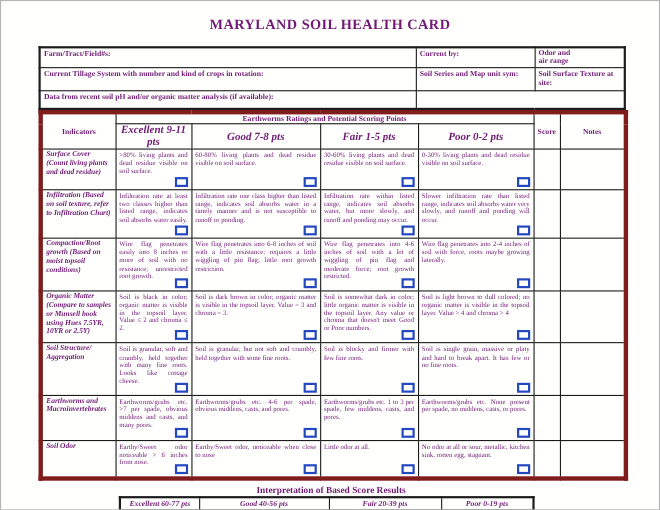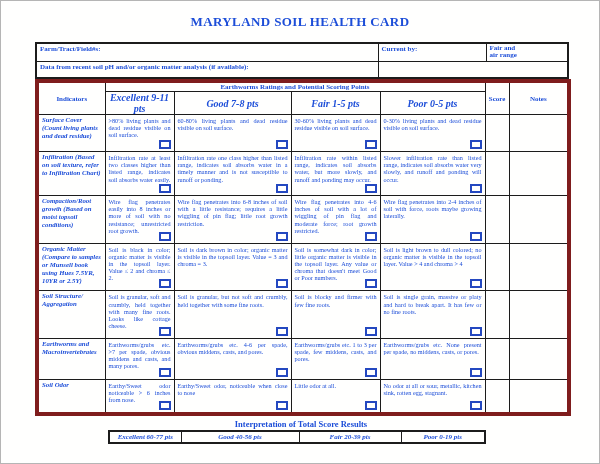--- a/index.html
+++ b/index.html
@@ -1,17 +1,17 @@
 <!DOCTYPE html>
 <html style="--cb-blue: #2448C0;"><head>
 <meta charset="utf-8">
 <style>
   html,body{margin:0;padding:0;background:#e8e8e8;}
   .page{position:relative;width:600px;height:464px;background:#fffffe;border:1px solid #b5b5b5;
-        box-sizing:border-box;font-family:"Liberation Serif",serif;color:#1d4ed8;overflow:hidden;}
+        box-sizing:border-box;font-family:"Liberation Serif",serif;color:#701a75;overflow:hidden;}
   .content{margin:0 34px;width:532px;}
   .title{margin:0;padding-top:13px;padding-bottom:12px;text-align:center;
          font-size:13px;font-weight:bold;letter-spacing:.4px;}
   table{border-collapse:collapse;table-layout:fixed;width:532px;}
   td{border:1px solid #1c1c1c;vertical-align:top;padding:1px 3px;box-sizing:border-box;
      overflow:hidden;}
   .info-table{border:2px solid #1c1c1c;}
   .info-table td{font-weight:bold;font-size:7px;line-height:1.15;}
   .info-r1{height:14px;}
   .info-r2{height:21px;}
@@ -50,22 +50,33 @@
         </colgroup>
       <tbody>
           <tr class="info-r1">
         <td>
           <span>Farm/Tract/Field#s:</span>
         </td>
         <td>
           <span>Current by:</span>
         </td>
         <td class="date-cell">
-          <div>Fair and</div>
+          <div>Odor and</div>
           <div>air range</div>
+        </td>
+      </tr>
+      <tr class="info-r2">
+        <td>
+          <span>Current Tillage System with number and kind of crops in rotation:</span>
+        </td>
+        <td>
+          <span>Soil Series and Map unit sym:</span>
+        </td>
+        <td>
+          <span>Soil Surface Texture at site:</span>
         </td>
       </tr>
       <tr class="info-r3">
         <td>
           <span>Data from recent soil pH and/or organic matter analysis (if available):</span>
         </td>
         <td colspan="2"></td>
       </tr>
     </tbody>
       </table>
@@ -84,21 +95,21 @@
           <tr class="h1">
         <td class="hdr" rowspan="2">Indicators</td>
         <td class="hdr" colspan="4">Earthworms Ratings and Potential Scoring Points</td>
         <td class="hdr" rowspan="2">Score</td>
         <td class="hdr" rowspan="2">Notes</td>
       </tr>
       <tr class="h2">
         <td class="sub">Excellent  9-11 pts</td>
         <td class="sub">Good  7-8 pts</td>
         <td class="sub">Fair  1-5 pts</td>
-        <td class="sub">Poor  0-5 pts</td>
+        <td class="sub">Poor  0-2 pts</td>
       </tr>
 
       <tr class="r0">
         <td class="ind">Surface Cover (Count living plants and dead residue)</td>
         <td class="desc"><span>&gt;80% living plants and dead residue visible on soil surface.</span><span class="cb"></span></td>
         <td class="desc"><span>60-80% living plants and dead residue visible on soil surface.</span><span class="cb"></span></td>
         <td class="desc"><span>30-60% living plants and dead residue visible on soil surface.</span><span class="cb"></span></td>
         <td class="desc"><span>0-30% living plants and dead residue visible on soil surface.</span><span class="cb"></span></td>
         <td></td>
         <td></td>
@@ -160,21 +171,21 @@
         <td class="desc"><span>Earthy/Sweet odor, noticeable when close to nose</span><span class="cb"></span></td>
         <td class="desc"><span>Little odor at all.</span><span class="cb"></span></td>
         <td class="desc"><span>No odor at all or sour, metallic, kitchen sink, rotten egg, stagnant.</span><span class="cb"></span></td>
         <td></td>
         <td></td>
       </tr>
     </tbody>
       </table>
 
 
-    <div class="interp-title">Interpretation of  Total Score Results</div>
+    <div class="interp-title">Interpretation of  Based Score Results</div>
     <table class="interp-table">
       <colgroup>
           <col style="width:72px">
           <col style="width:118px">
           <col style="width:102px">
           <col style="width:84px">
         </colgroup>
       <tbody>
           <tr>
         <td>Excellent  60-77 pts</td>

